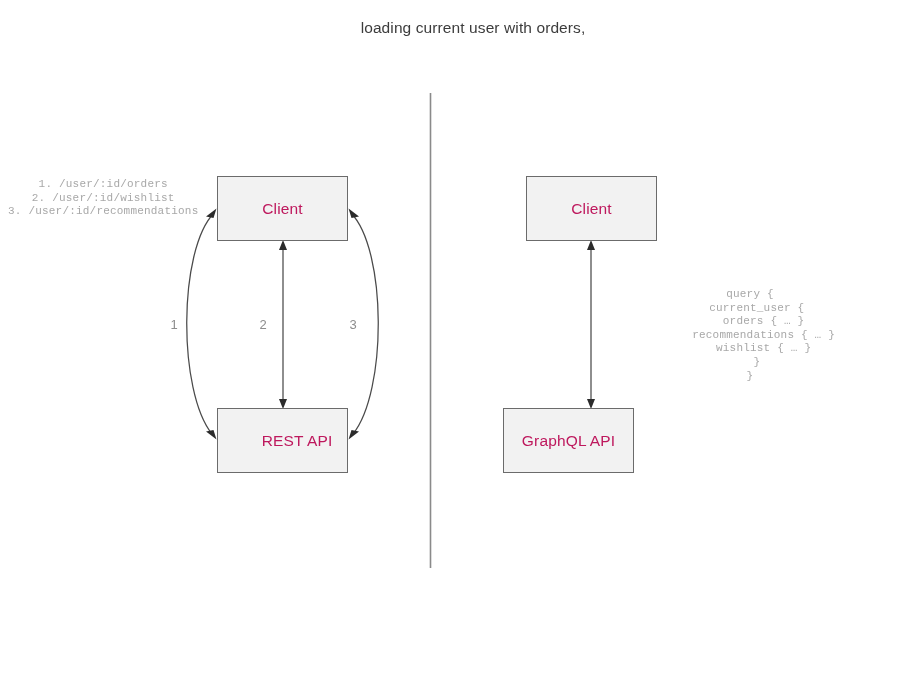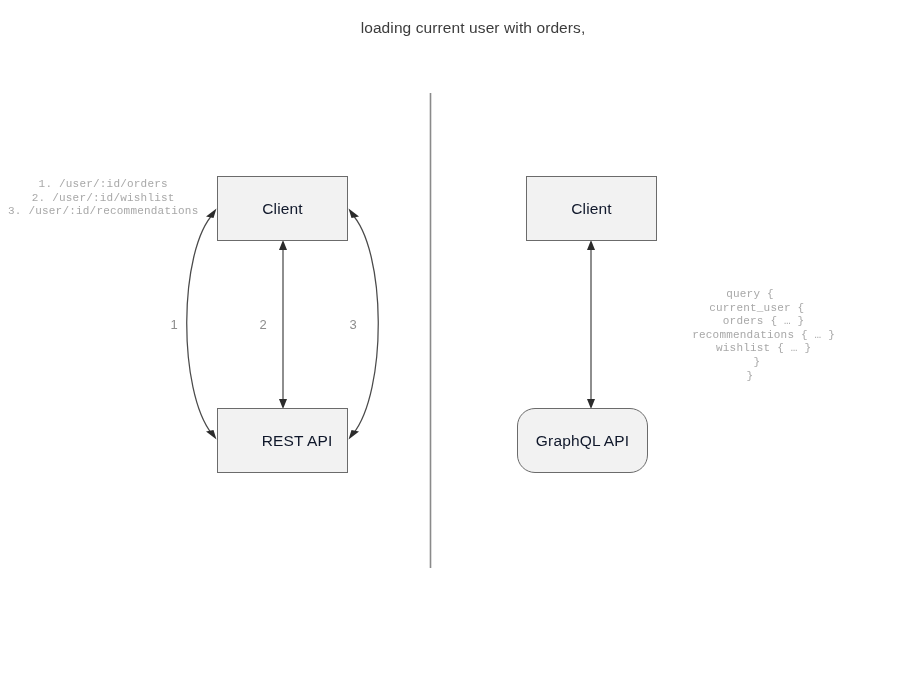--- a/index.html
+++ b/index.html
@@ -41,28 +41,28 @@
   .node {
     position: absolute;
     box-sizing: border-box;
     width: 131px;
     height: 65px;
     background: #f2f2f2;
     border: 1.4px solid #6b6b6b;
     display: flex;
     align-items: center;
     justify-content: center;
-    color: #0f172a;
+    color: #be185d;
     font-size: 15.5px;
     letter-spacing: 0.15px;
   }
   #node-client-rest   { left: 217px; top: 176px; }
   #node-rest-api      { left: 217px; top: 408px; padding-left: 29px; }
   #node-client-gql    { left: 526px; top: 176px; }
-  #node-graphql-api   { left: 517px; top: 408px; border-radius: 18px; }
+  #node-graphql-api   { left: 503px; top: 408px; }
 
   
   .code {
     position: absolute;
     font-family: "Liberation Mono", "DejaVu Sans Mono", monospace;
     font-size: 11px;
     line-height: 13.6px;
     color: #a8a8a8;
     white-space: pre;
     letter-spacing: 0.2px;

